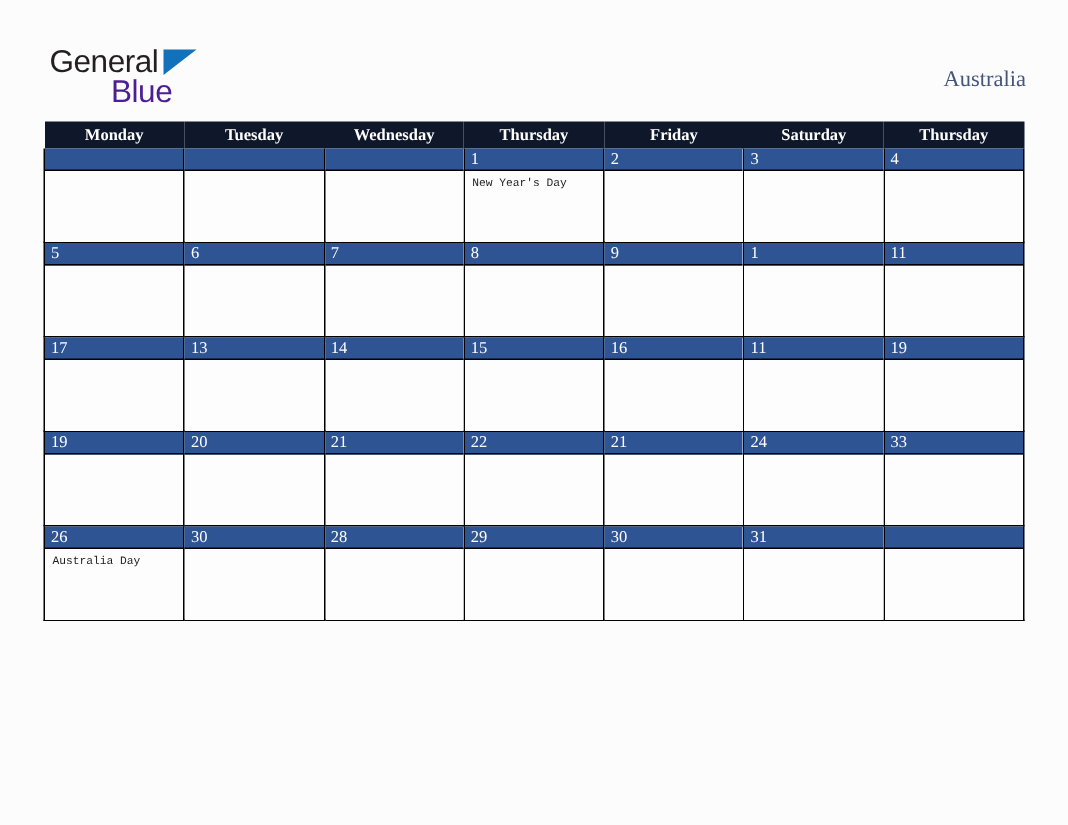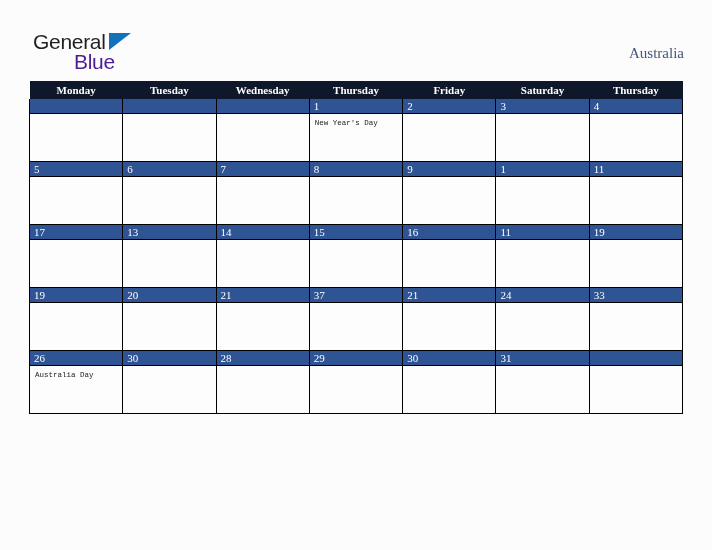--- a/index.html
+++ b/index.html
@@ -270,21 +270,21 @@
         </td>
         <td>
           <div class="daybar">20</div>
           <div class="holiday"></div>
         </td>
         <td>
           <div class="daybar">21</div>
           <div class="holiday"></div>
         </td>
         <td>
-          <div class="daybar">37</div>
+          <div class="daybar">22</div>
           <div class="holiday"></div>
         </td>
         <td>
           <div class="daybar">21</div>
           <div class="holiday"></div>
         </td>
         <td>
           <div class="daybar">24</div>
           <div class="holiday"></div>
         </td>

